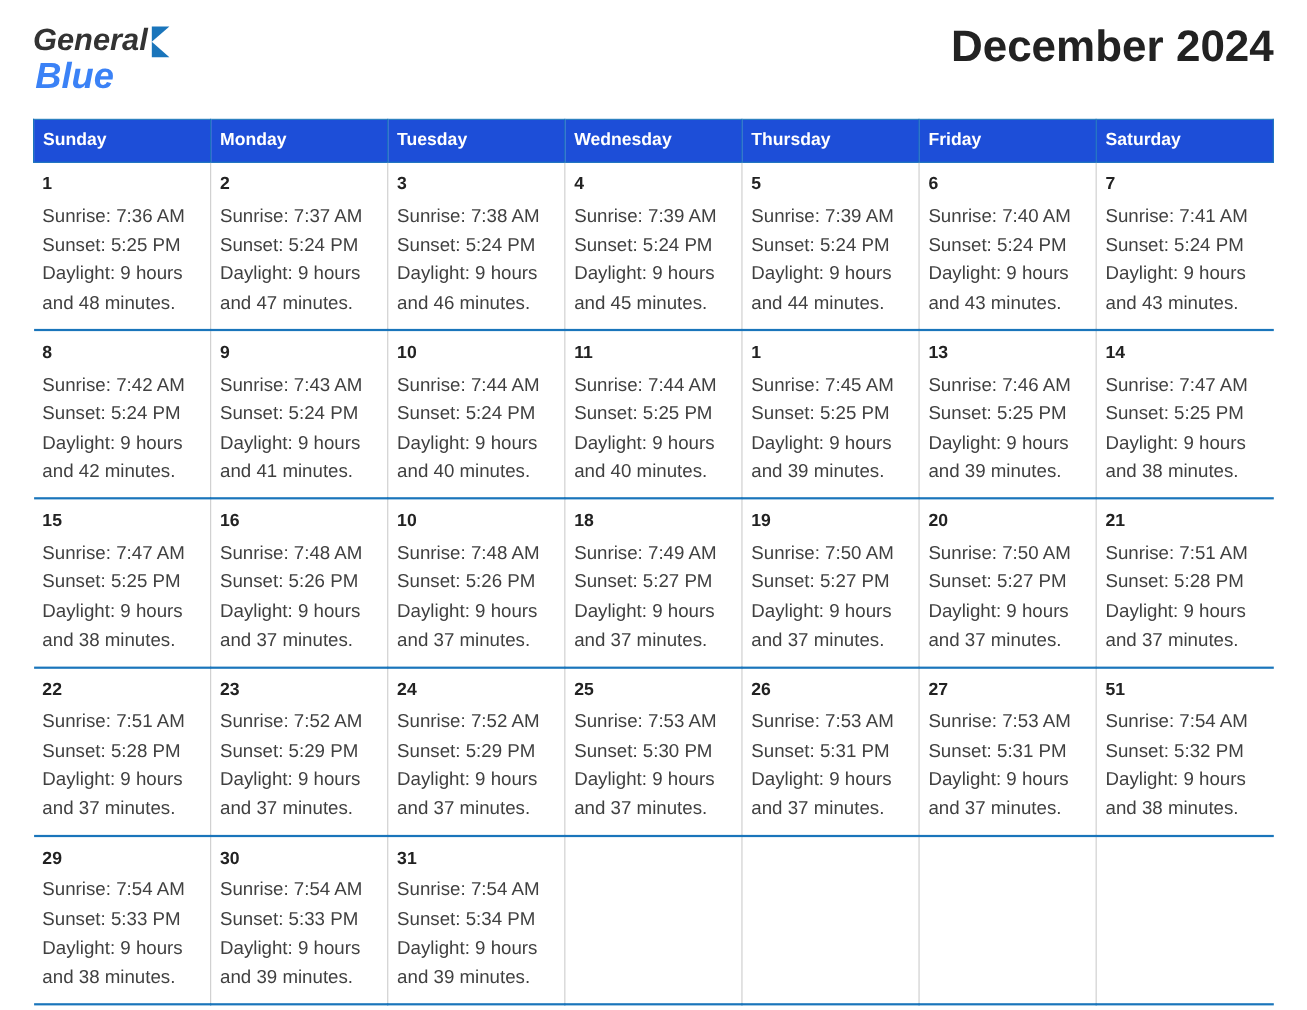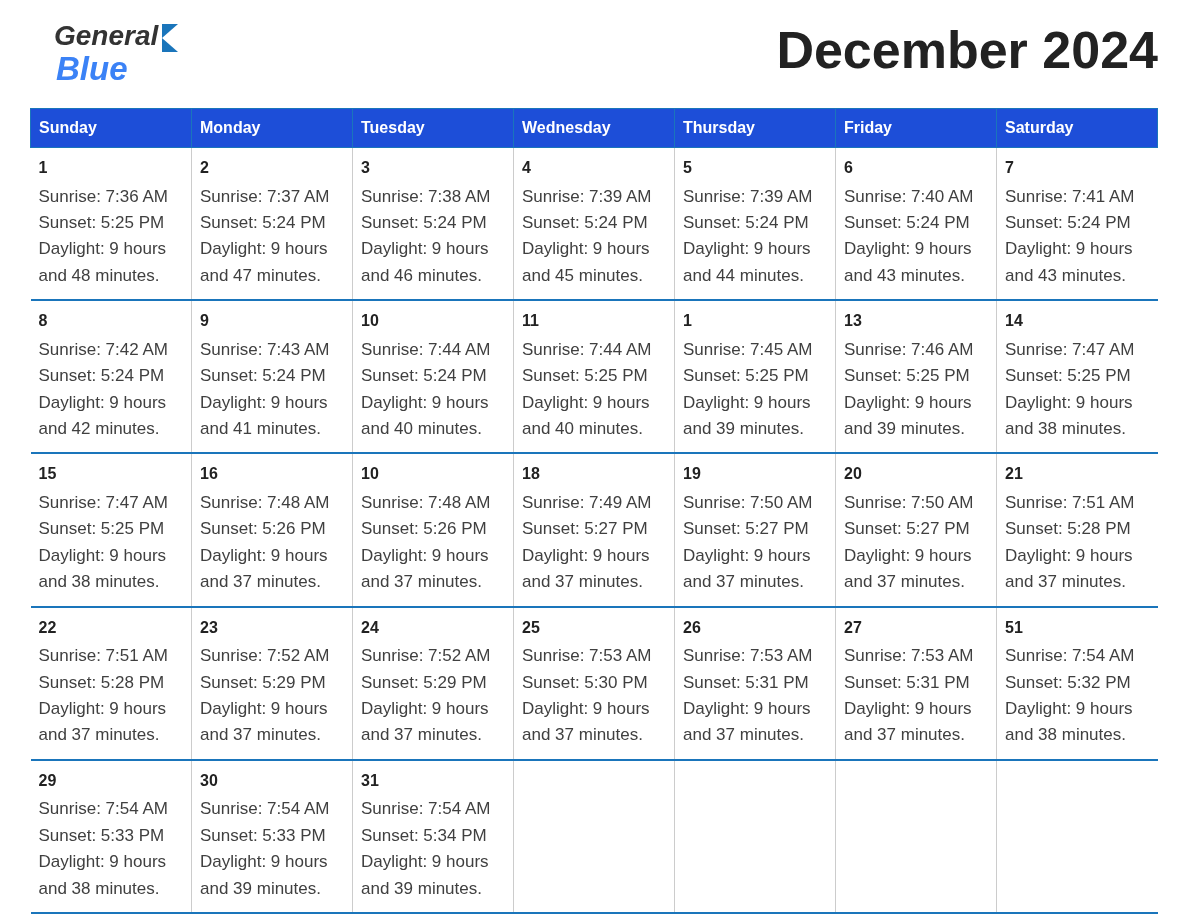--- a/index.html
+++ b/index.html
@@ -30,31 +30,30 @@
       font-size: 33px;
       font-weight: bold;
       color: #3b82f6;
       font-style: italic;
       margin-top: 2px;
     }
     .logo-combined {
       display: flex;
       flex-direction: column;
       align-items: flex-start;
-      margin-left: 24px;
     }
     .logo-top-row {
       display: flex;
       align-items: center;
     }
     .title-area {
       text-align: right;
     }
     .month-title {
-      font-size: 52px;
+      font-size: 40px;
       font-weight: bold;
       color: #222;
     }
     .location {
       font-size: 22px;
       color: #555;
     }
     table {
       width: 100%;
       border-collapse: collapse;

